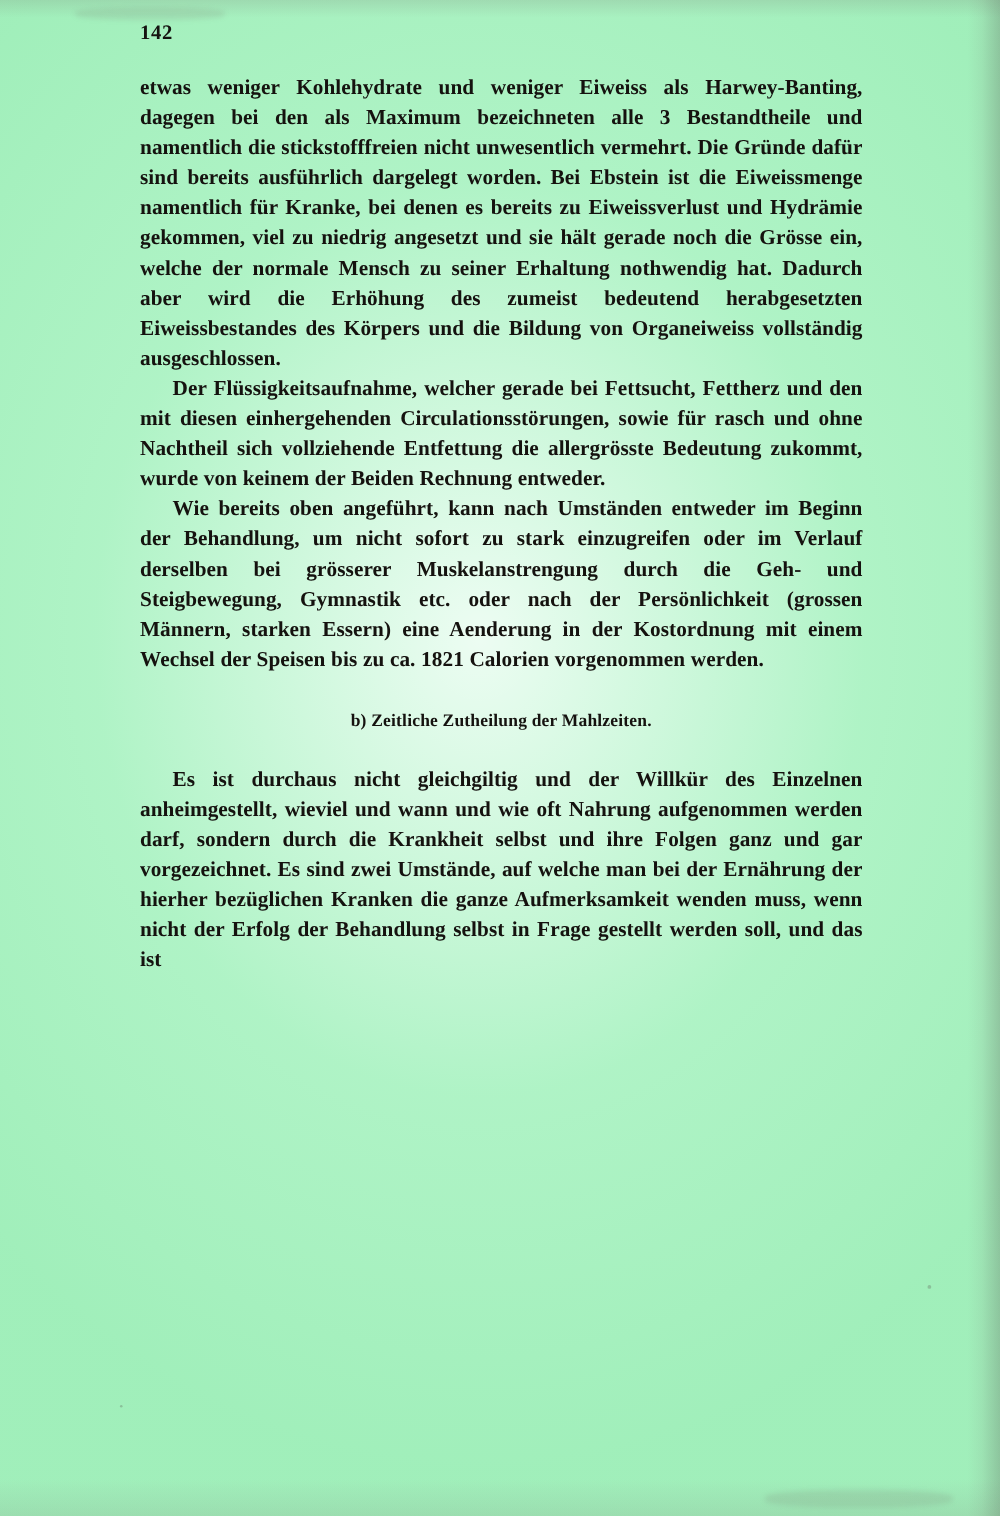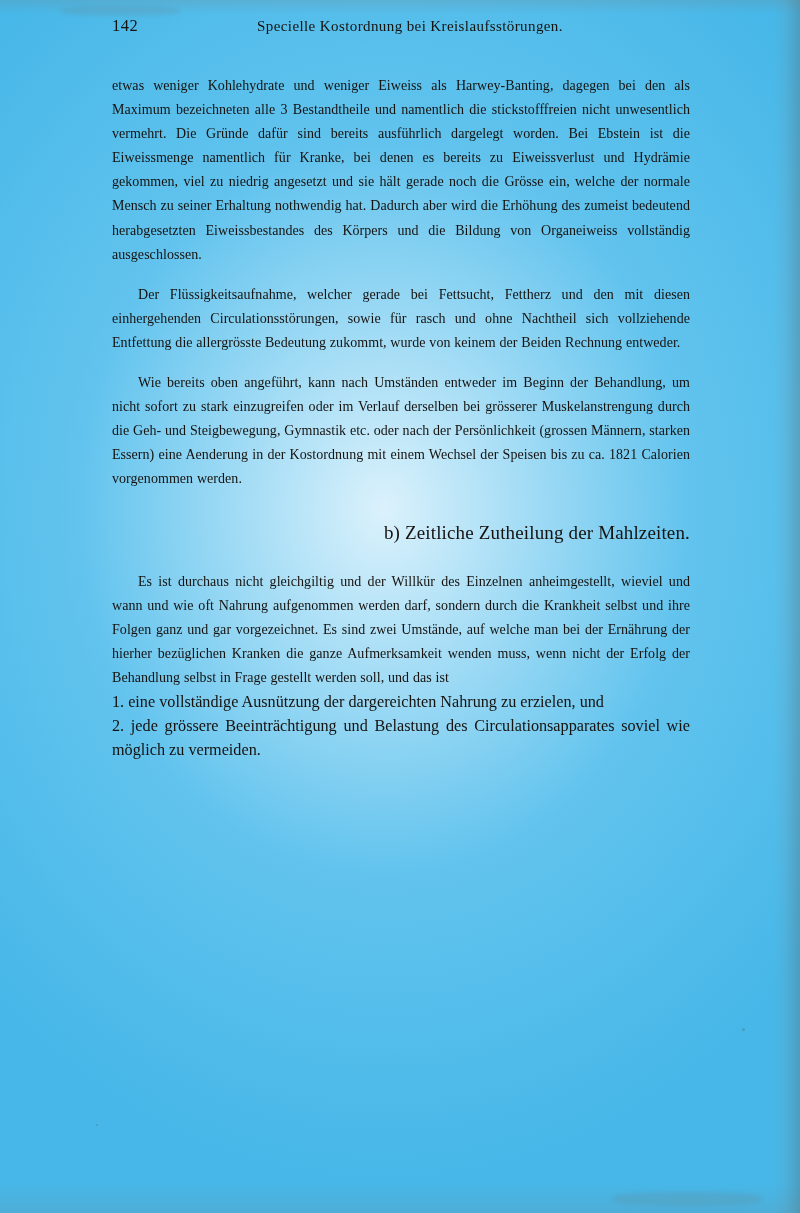--- a/index.html
+++ b/index.html
@@ -11,22 +11,23 @@
     height: 1213px;
     background: #ffffff;
     font-family: "Liberation Serif", serif;
     color: #12100e;
     overflow: hidden;
   }
   .page {
     position: relative;
     width: 800px;
     height: 1213px;
-    background: #0ea5e9;
+    background: #86efac;
     box-sizing: border-box;
+    font-weight: bold;
   }
   
   .paper-tone {
     position: absolute;
     inset: 0;
     background:
       radial-gradient(ellipse 70% 55% at 48% 42%, rgba(255,255,255,0.85) 0%, rgba(252,251,246,0.35) 55%, rgba(240,238,230,0.25) 100%);
     pointer-events: none;
   }
   .edge-shadow-right {
@@ -81,36 +82,36 @@
     padding-right: 34px;
   }
   
   .body-block {
     position: absolute;
     left: 112px;
     top: 58px;
     width: 578px;
   }
   p.para {
-    margin: 16px 0 0 0;
-    font-size: 14px;
+    margin: 0 0 0 0;
+    font-size: 17px;
     line-height: 24.1px;
     text-align: justify;
     text-justify: inter-word;
     color: #15120f;
     letter-spacing: 0.05px;
     word-spacing: 0.2px;
   }
   p.indent {
     text-indent: 26px;
   }
   
   .subhead {
-    text-align: right;
-    font-size: 19px;
+    text-align: center;
+    font-size: 14px;
     margin: 30px 0 26px 0;
     letter-spacing: 0.15px;
     color: #15120f;
   }
   
   .numlist {
     margin: 0;
     padding: 0;
     list-style: none;
   }
@@ -138,37 +139,32 @@
 </style>
 </head>
 <body>
 
 <div class="page">
 
   <div class="paper-tone"></div>
 
   <div class="running-head">
     <div class="folio">142</div>
-    <div class="head-title">Specielle Kostordnung bei Kreislaufsstörungen.</div>
   </div>
 
   <div class="body-block">
 
     <p class="para">etwas weniger Kohlehydrate und weniger Eiweiss als Harwey-Banting, dagegen bei den als Maximum bezeichneten alle 3 Bestandtheile und namentlich die stickstofffreien nicht unwesentlich vermehrt. Die Gründe dafür sind bereits ausführlich dargelegt worden. Bei Ebstein ist die Eiweissmenge namentlich für Kranke, bei denen es bereits zu Eiweissverlust und Hydrämie gekommen, viel zu niedrig angesetzt und sie hält gerade noch die Grösse ein, welche der normale Mensch zu seiner Erhaltung nothwendig hat. Dadurch aber wird die Erhöhung des zumeist bedeutend herabgesetzten Eiweissbestandes des Körpers und die Bildung von Organeiweiss vollständig ausgeschlossen.</p>
     <p class="para indent">Der Flüssigkeitsaufnahme, welcher gerade bei Fettsucht, Fettherz und den mit diesen einhergehenden Circulationsstörungen, sowie für rasch und ohne Nachtheil sich vollziehende Entfettung die allergrösste Bedeutung zukommt, wurde von keinem der Beiden Rechnung entweder.</p>
     <p class="para indent">Wie bereits oben angeführt, kann nach Umständen entweder im Beginn der Behandlung, um nicht sofort zu stark einzugreifen oder im Verlauf derselben bei grösserer Muskelanstrengung durch die Geh- und Steigbewegung, Gymnastik etc. oder nach der Persönlichkeit (grossen Männern, starken Essern) eine Aenderung in der Kostordnung mit einem Wechsel der Speisen bis zu ca. 1821 Calorien vorgenommen werden.</p>
 
     <div class="subhead">b) Zeitliche Zutheilung der Mahlzeiten.</div>
 
     <p class="para indent">Es ist durchaus nicht gleichgiltig und der Willkür des Einzelnen anheimgestellt, wieviel und wann und wie oft Nahrung aufgenommen werden darf, sondern durch die Krankheit selbst und ihre Folgen ganz und gar vorgezeichnet. Es sind zwei Umstände, auf welche man bei der Ernährung der hierher bezüglichen Kranken die ganze Aufmerksamkeit wenden muss, wenn nicht der Erfolg der Behandlung selbst in Frage gestellt werden soll, und das ist</p>
 
-    <ul class="numlist">
-      <li>1. eine vollständige Ausnützung der dargereichten Nahrung zu erzielen, und</li>
-      <li>2. jede grössere Beeinträchtigung und Belastung des Circulationsapparates soviel wie möglich zu vermeiden.</li>
-    </ul>
 
   </div>
 
   <span class="speckle" style="left:742px; top:1028px; width:3px; height:3px;"></span>
   <span class="speckle" style="left:96px; top:1124px; width:2px; height:2px;"></span>
   <span class="smudge" style="left:612px; top:1192px; width:150px; height:14px;"></span>
   <span class="smudge" style="left:60px; top:6px; width:120px; height:10px;"></span>
 
   <div class="edge-shadow-right"></div>
   <div class="edge-shadow-top"></div>

